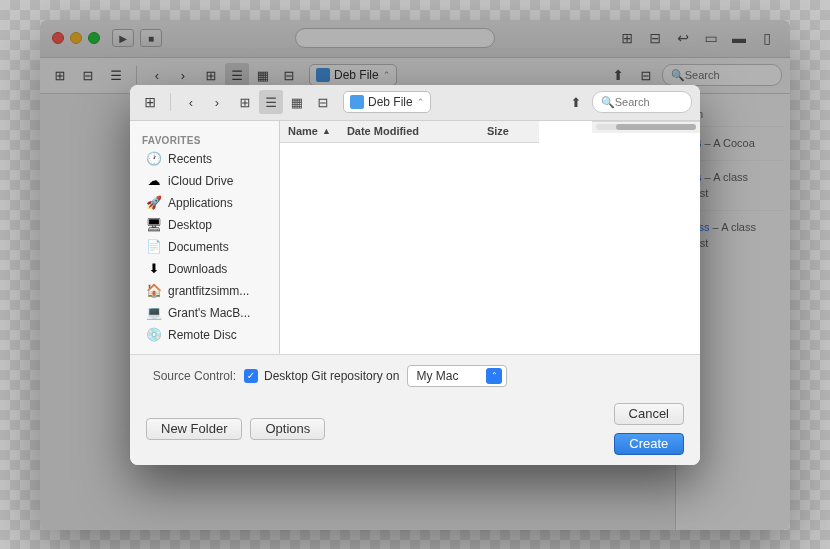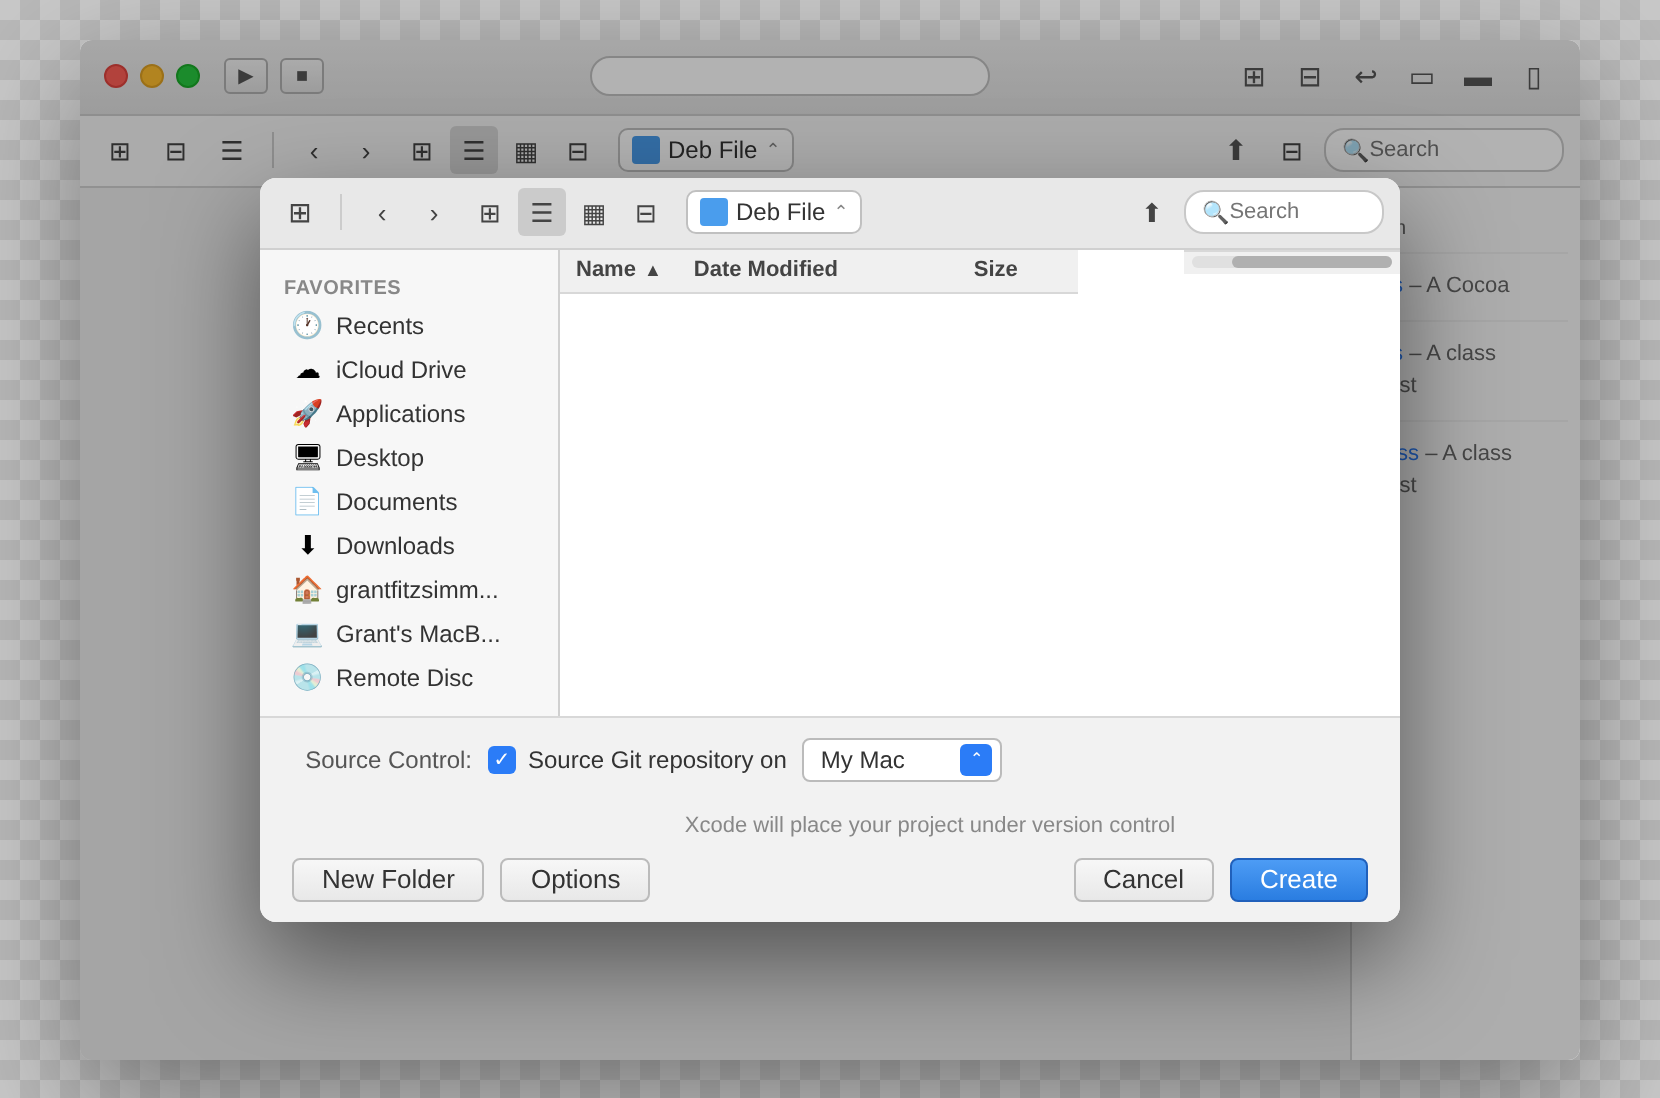--- a/index.html
+++ b/index.html
@@ -419,20 +419,21 @@
       align-items: center;
       margin-top: 10px;
     }
     .dialog-btn-group-left {
       display: flex;
       gap: 8px;
     }
     .dialog-btn-group-right {
       display: flex;
       gap: 8px;
+      flex-direction: column;
     }
     .btn {
       height: 22px;
       padding: 0 14px;
       border-radius: 4px;
       font-size: 13px;
       cursor: pointer;
       border: 1px solid #bbb;
       display: flex;
       align-items: center;
@@ -618,30 +619,29 @@
             </div>
           </div>
         </div>
       </div>
 
       <div class="dialog-bottom">
         <div class="source-control-row">
           <span class="source-control-label">Source Control:</span>
           <div class="checkbox-wrapper">
             <div class="checkbox">✓</div>
-            <span class="checkbox-text">Source Git repository on</span>
+            <span class="checkbox-text">Desktop Git repository on</span>
           </div>
           <div class="mac-dropdown">
             <span class="mac-dropdown-label">My Mac</span>
             <div class="mac-dropdown-arrow">
               <span>⌃</span>
             </div>
           </div>
         </div>
-        <div class="source-control-hint">Xcode will place your project under version control</div>
         <div class="dialog-buttons">
           <div class="dialog-btn-group-left">
             <button class="btn btn-default">New Folder</button>
             <button class="btn btn-default">Options</button>
           </div>
           <div class="dialog-btn-group-right">
             <button class="btn btn-default">Cancel</button>
             <button class="btn btn-primary">Create</button>
           </div>
         </div>

